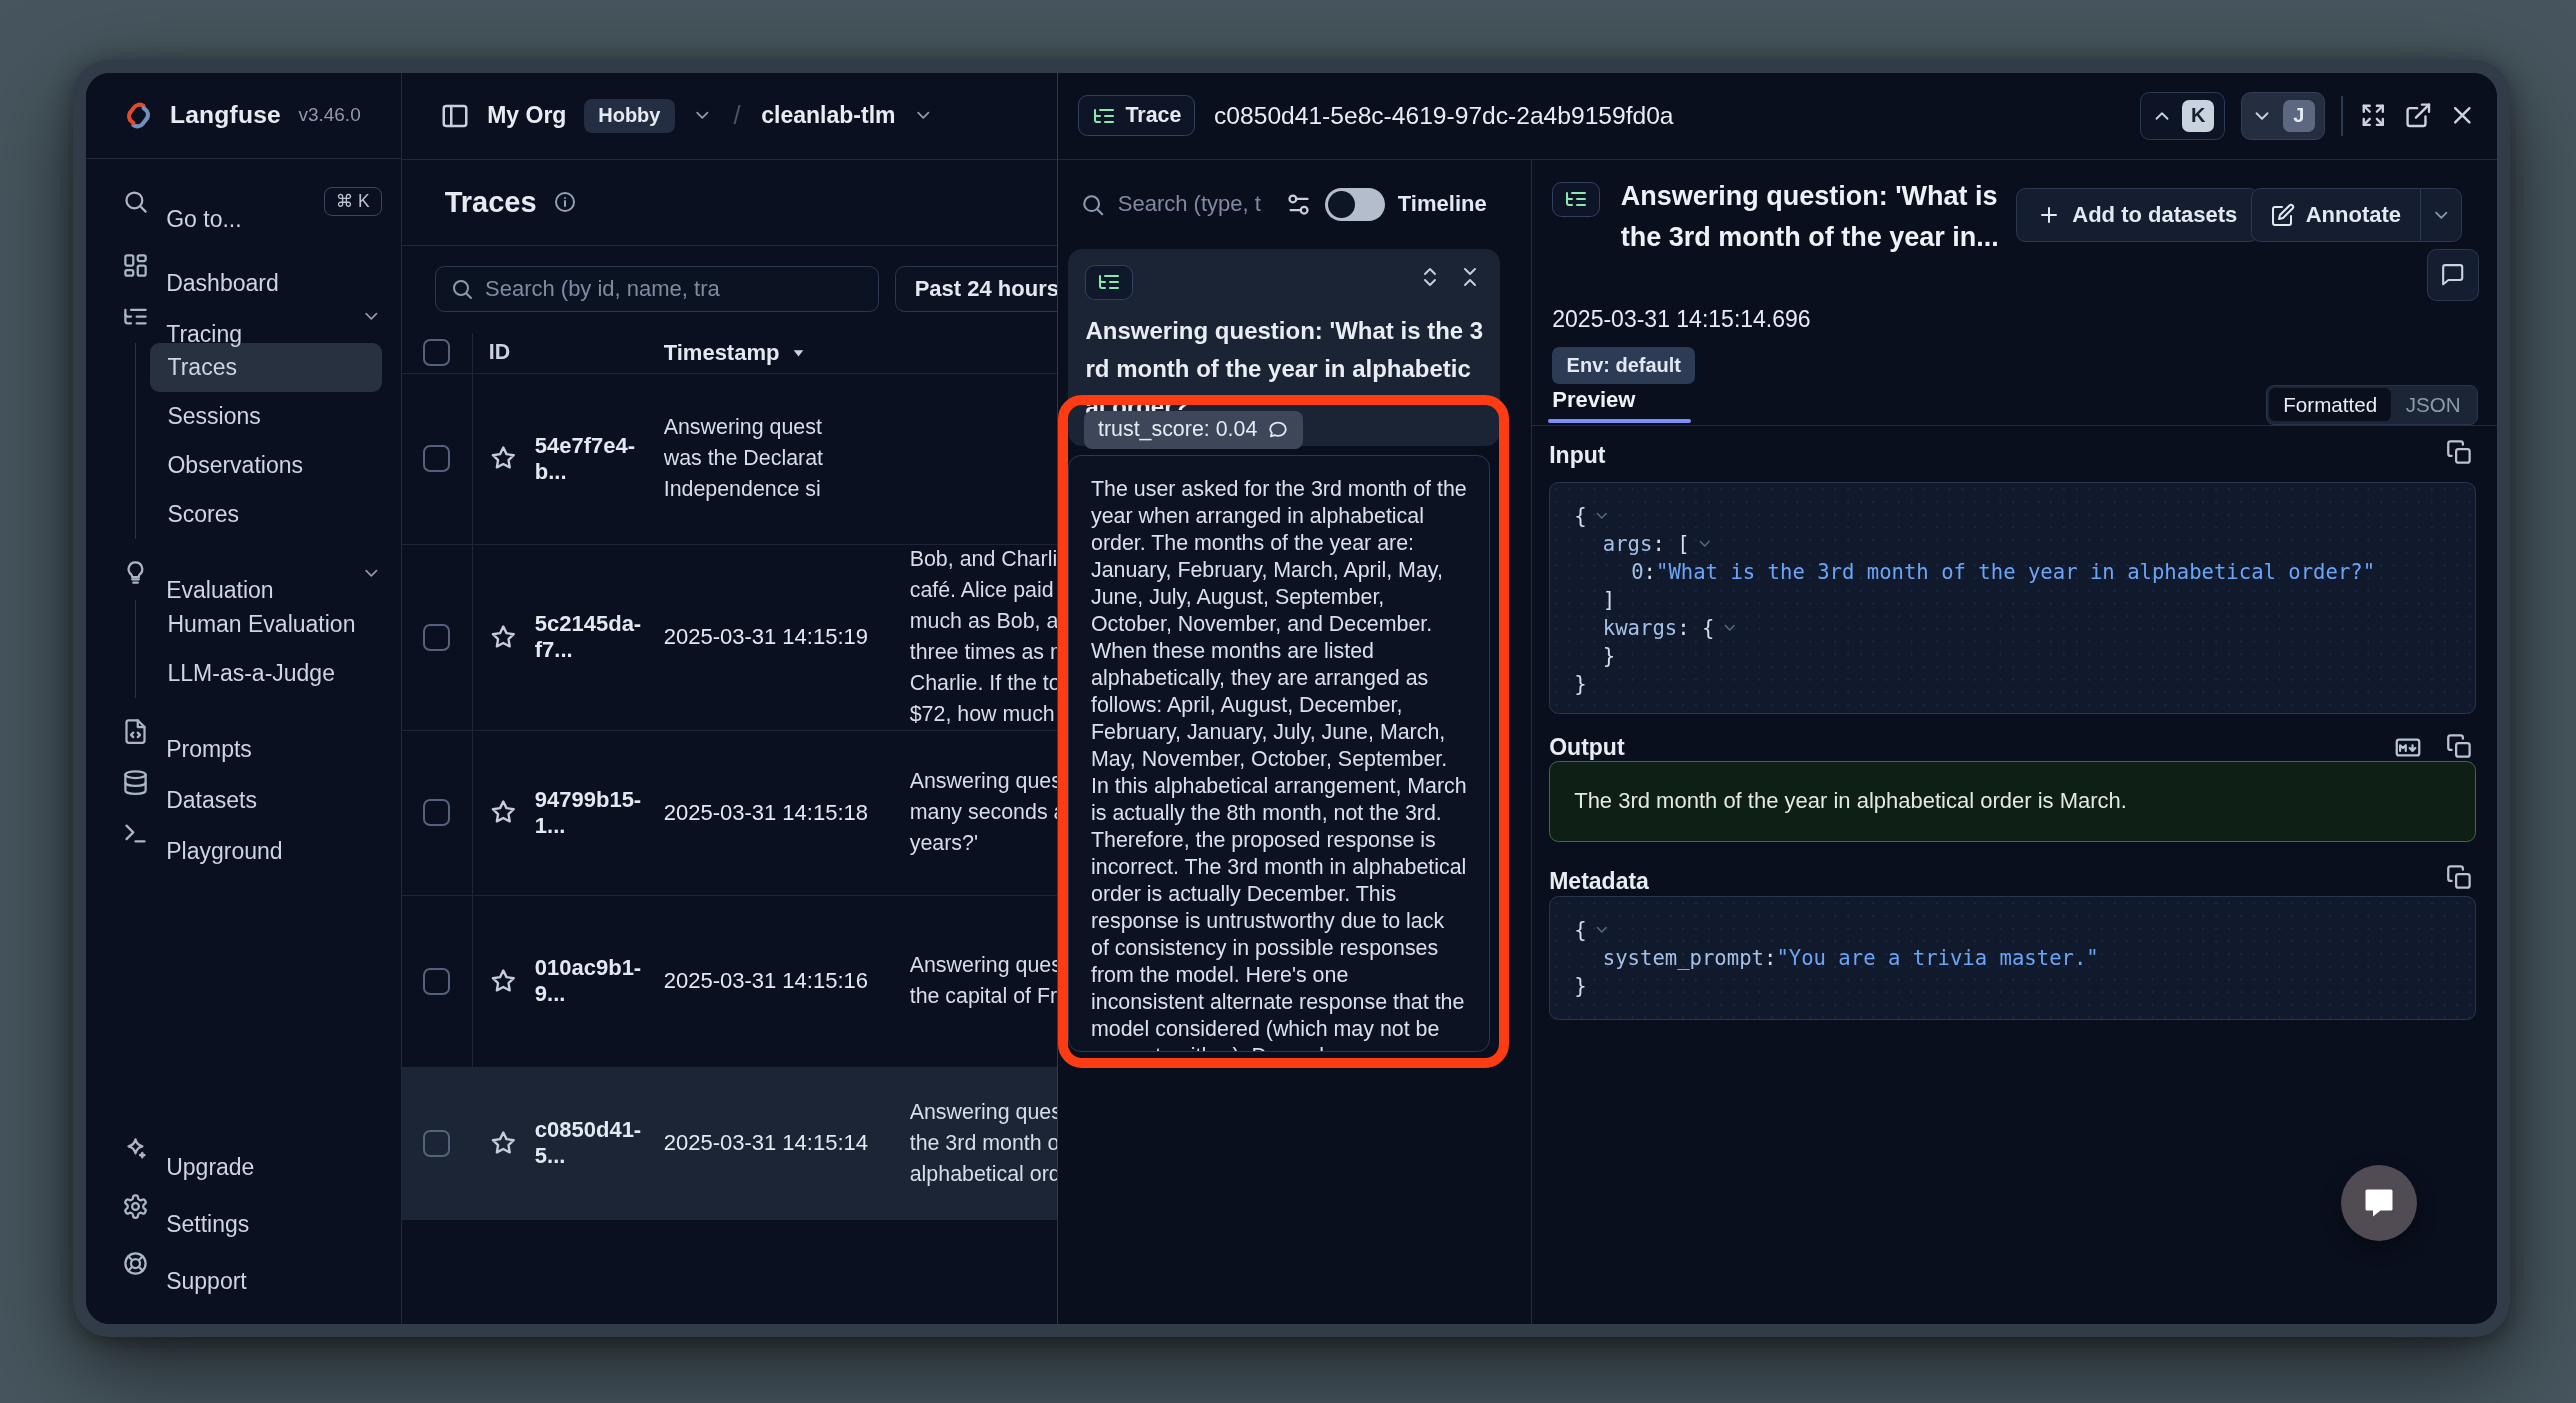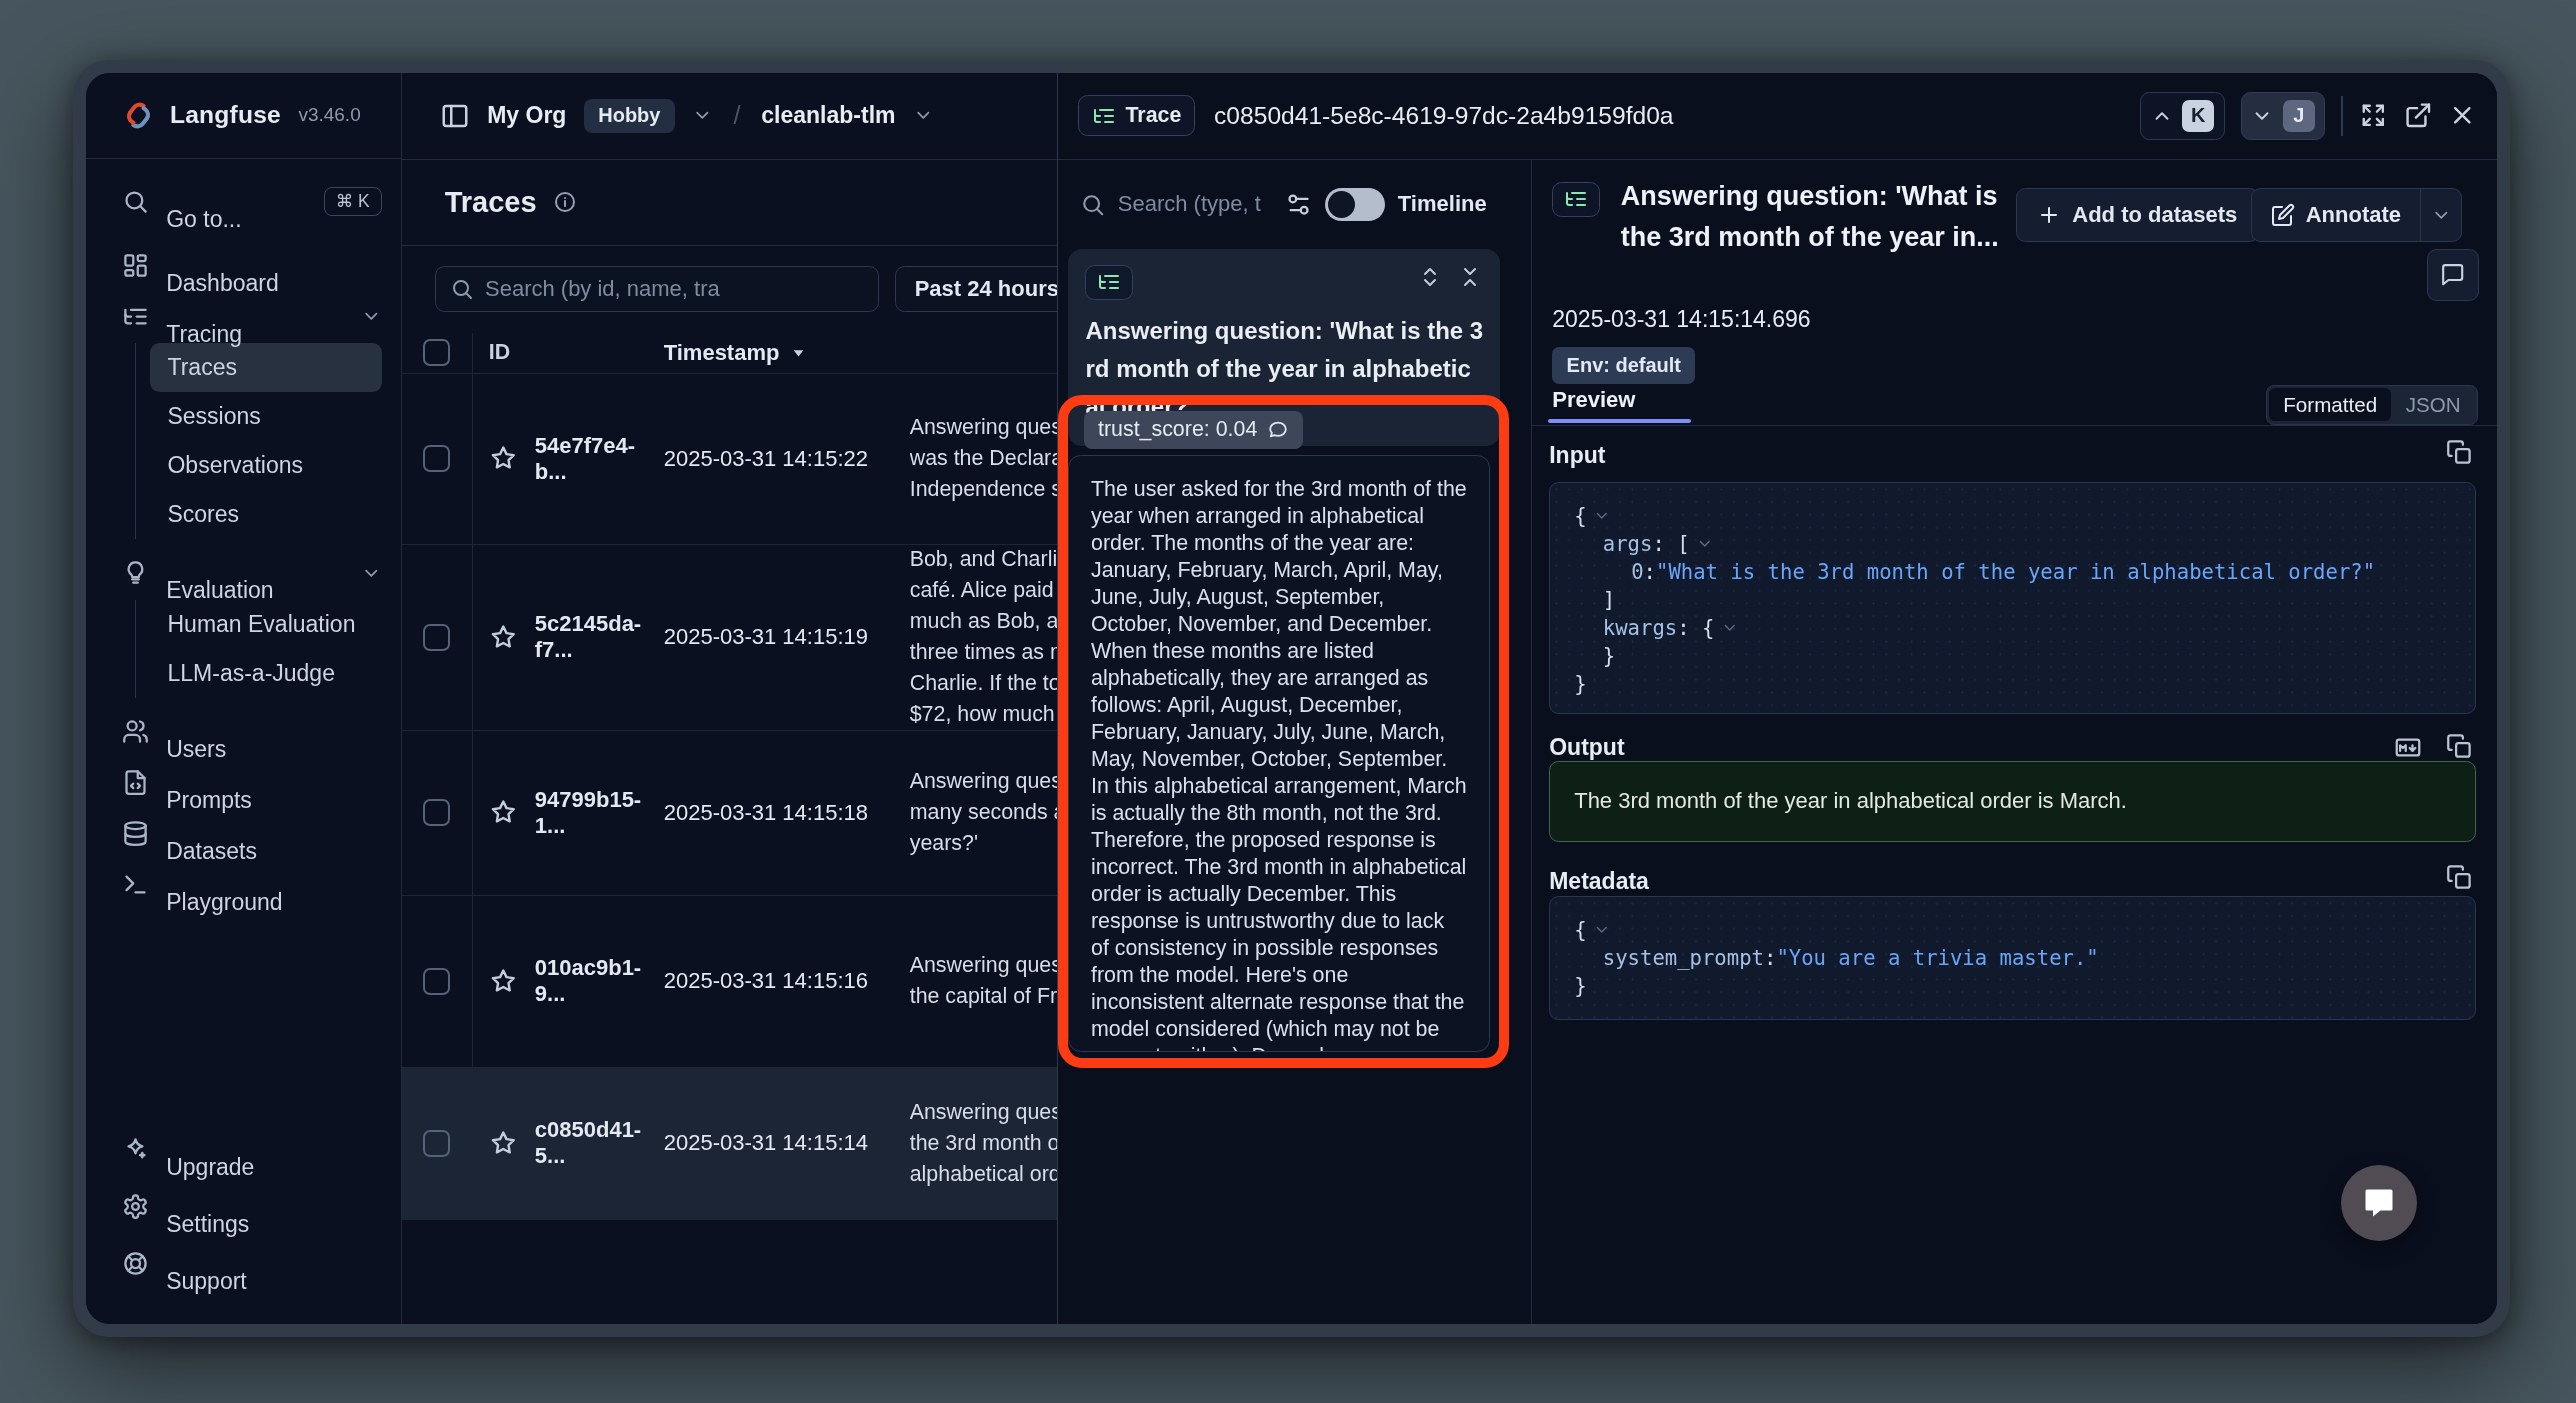--- a/index.html
+++ b/index.html
@@ -277,31 +277,20 @@
                   </svg>
                 </span>
               </div>
               <div class="subnav">
                 <div class="subitem">Human Evaluation</div>
                 <div class="subitem">LLM-as-a-Judge</div>
               </div>
               <div class="nav-item">
                 <span class="ic ni">
                   <svg viewBox="0 0 24 24" fill="none" stroke="currentColor" stroke-width="2" stroke-linecap="round" stroke-linejoin="round">
-                    <circle cx="9" cy="7" r="4"></circle>
-                    <path d="M2 21v-2a4 4 0 0 1 4-4h6a4 4 0 0 1 4 4v2"></path>
-                    <path d="M16 3.1a4 4 0 0 1 0 7.8"></path>
-                    <path d="M22 21v-2a4 4 0 0 0-3-3.9"></path>
-                  </svg>
-                </span>
-                <span class="nlabel">Users</span>
-              </div>
-              <div class="nav-item">
-                <span class="ic ni">
-                  <svg viewBox="0 0 24 24" fill="none" stroke="currentColor" stroke-width="2" stroke-linecap="round" stroke-linejoin="round">
                     <path d="M14 2H6a2 2 0 0 0-2 2v16a2 2 0 0 0 2 2h12a2 2 0 0 0 2-2V8z"></path>
                     <path d="M14 2v6h6"></path>
                     <path d="m10 13-2 2 2 2"></path>
                     <path d="m14 13 2 2-2 2"></path>
                   </svg>
                 </span>
                 <span class="nlabel">Prompts</span>
               </div>
               <div class="nav-item">
                 <span class="ic ni">
@@ -439,21 +428,20 @@
                     <span class="checkbox"></span>
                   </div>
                   <div class="col-id">
                     <span class="ic star">
                       <svg viewBox="0 0 24 24" fill="none" stroke="currentColor" stroke-width="2" stroke-linecap="round" stroke-linejoin="round">
                         <path d="m12 3 2.7 5.5 6 .9-4.3 4.2 1 6-5.4-2.8-5.4 2.8 1-6L3.3 9.4l6-.9z"></path>
                       </svg>
                     </span>
                     <span>54e7f7e4-b...</span>
                   </div>
-                  <div class="col-ts">2025-03-31 14:15:22</div>
                   <div class="col-name">
                     <div class="nline">Answering quest</div>
                     <div class="nline">was the Declarat</div>
                     <div class="nline">Independence si</div>
                   </div>
                 </div>
                 <div class="trow" style="height: 186px;">
                   <div class="col-check">
                     <span class="checkbox"></span>
                   </div>

